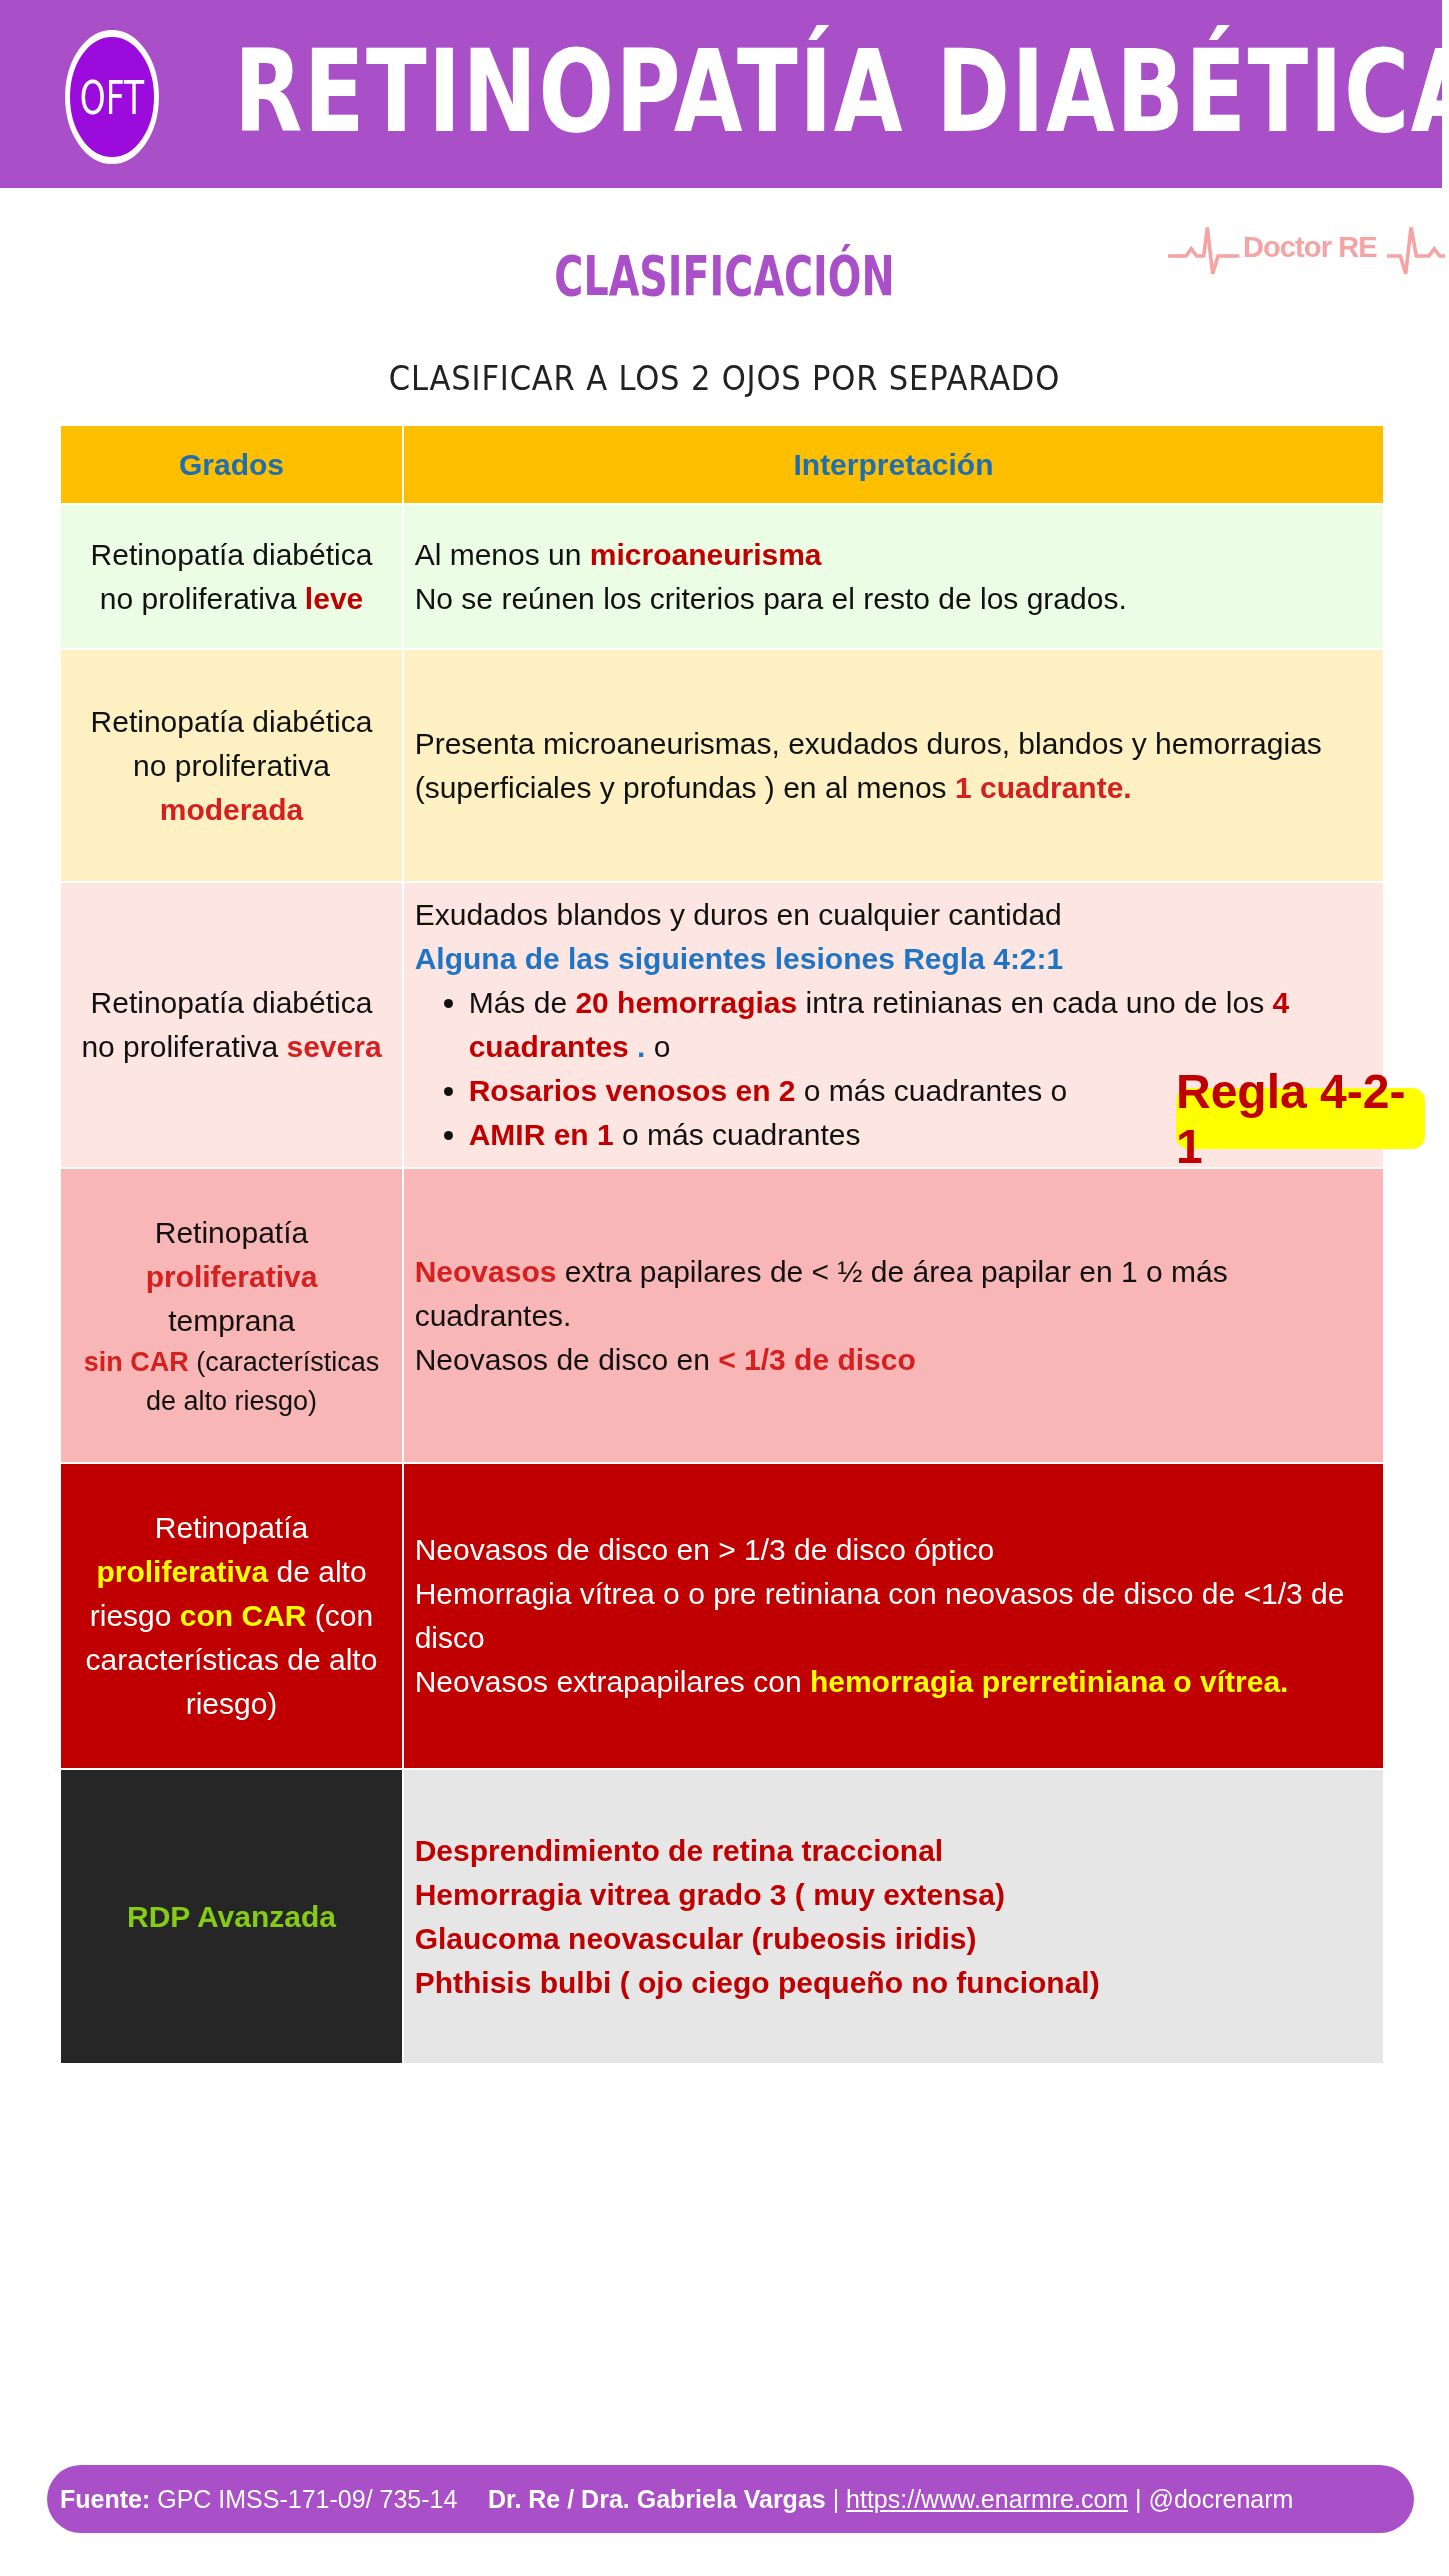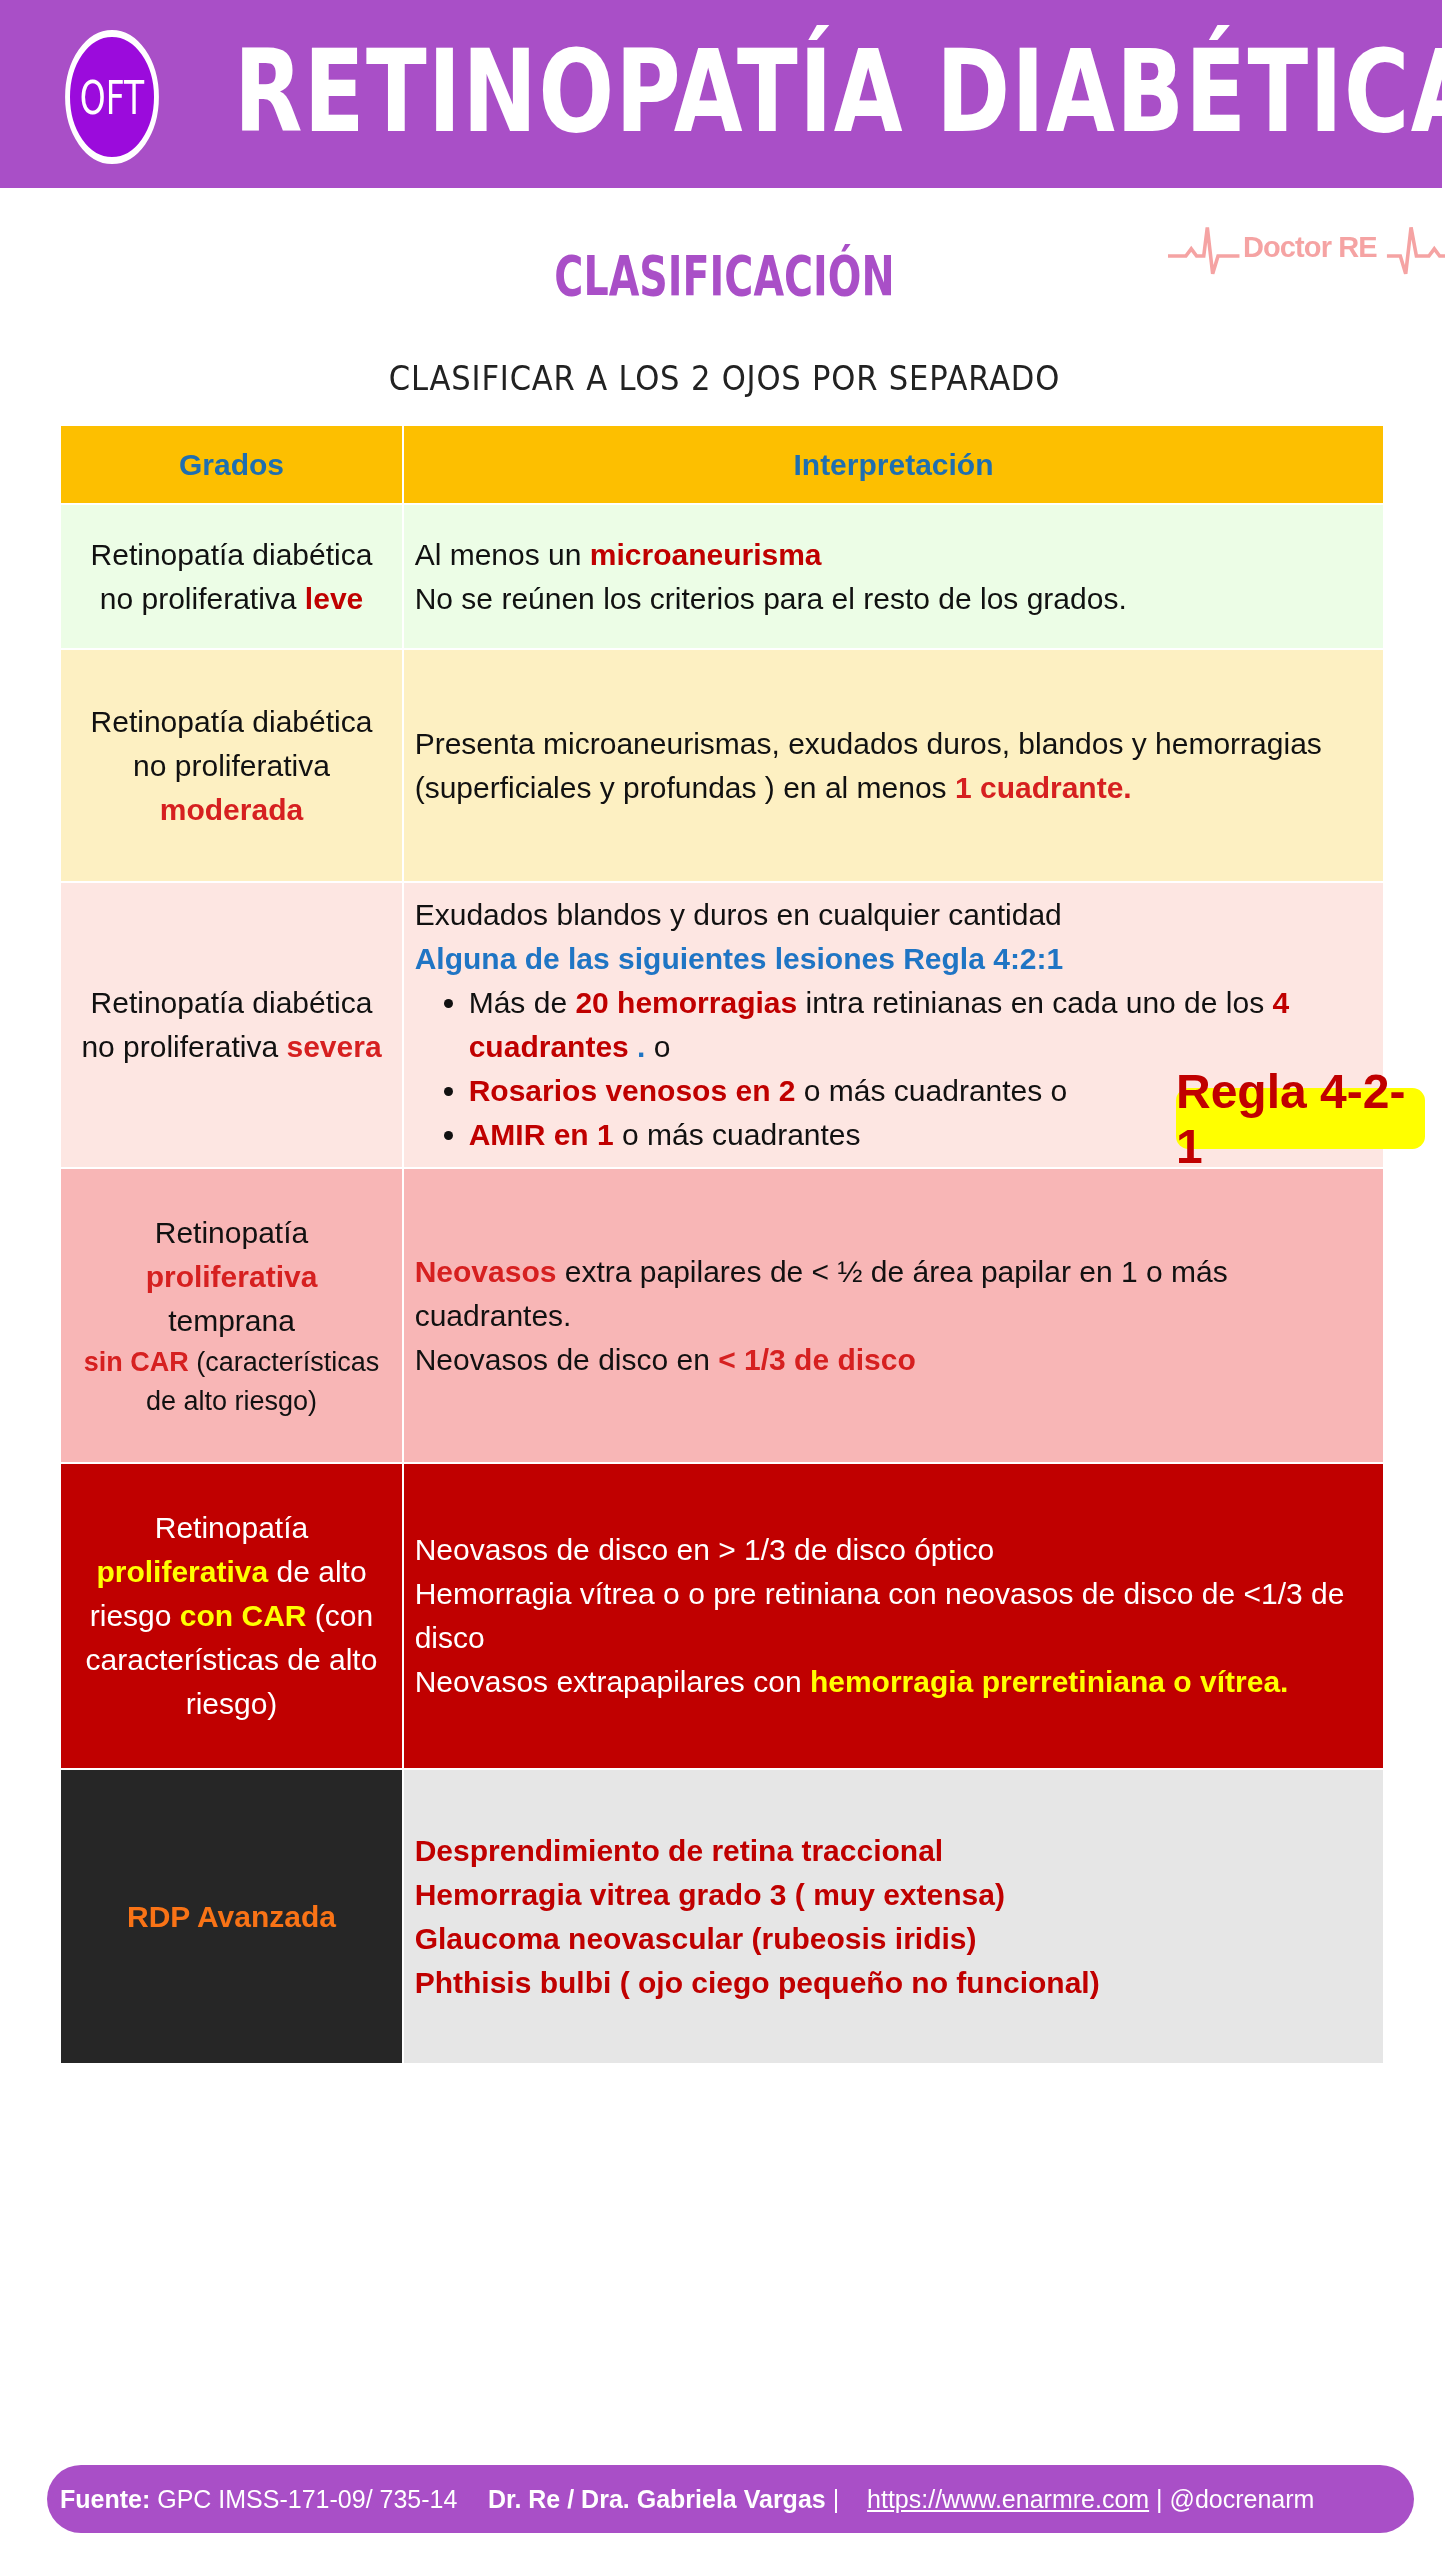--- a/index.html
+++ b/index.html
@@ -109,35 +109,35 @@
     </tr>
     <tr class="r5">
       <td class="grade"><span>Retinopatía </span><span class="yellow">proliferativa</span><span> de alto riesgo </span><span class="yellow">con CAR</span><span> (con características de alto riesgo)</span></td>
       <td>
         <div>Neovasos de disco en &gt; 1/3 de disco óptico</div>
         <div>Hemorragia vítrea o o pre retiniana con neovasos de disco de &lt;1/3 de disco</div>
         <div><span>Neovasos extrapapilares con </span><span class="yellow">hemorragia prerretiniana o vítrea.</span></div>
       </td>
     </tr>
     <tr class="r6">
-      <td class="grade g"><span class="red" style="color:#f97316">RDP Avanzada</span></td>
+      <td class="grade g"><span class="red" style="color:#84cc16">RDP Avanzada</span></td>
       <td class="i">
         <div class="red">Desprendimiento de retina traccional</div>
         <div class="red">Hemorragia vitrea grado 3 ( muy extensa)</div>
         <div class="red">Glaucoma neovascular (rubeosis iridis)</div>
         <div class="red">Phthisis bulbi ( ojo ciego pequeño no funcional)</div>
       </td>
     </tr>
   </tbody>
 </table>
 
 <div class="regla">Regla 4-2-1</div>
 
 <div class="footer">
   <span class="b">Fuente:</span>
   <span style="white-space:pre"> GPC IMSS-171-09/ 735-14 </span>
   <span class="b" style="margin-left:10.7px">Dr. Re / Dra. Gabriela Vargas</span>
   <span style="white-space:pre"> | </span>
-  <a style="margin-left:21px">https://www.enarmre.com</a>
+  <a style="margin-left:0">https://www.enarmre.com</a>
   <span style="white-space:pre"> | </span>
   <span>@docrenarm</span>
 </div>
 
 
 </body></html>

